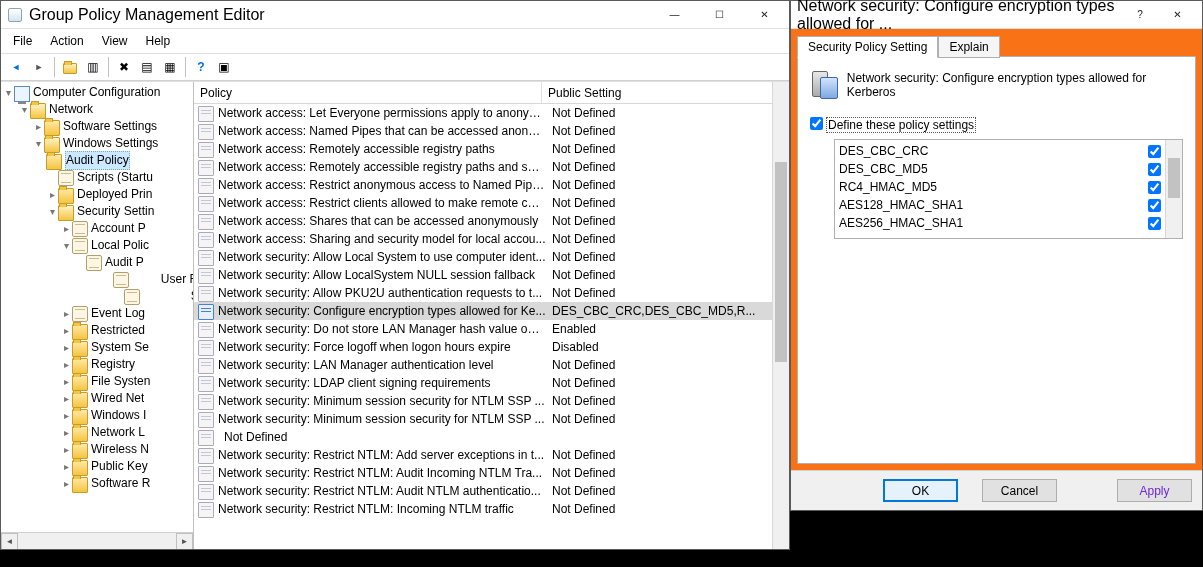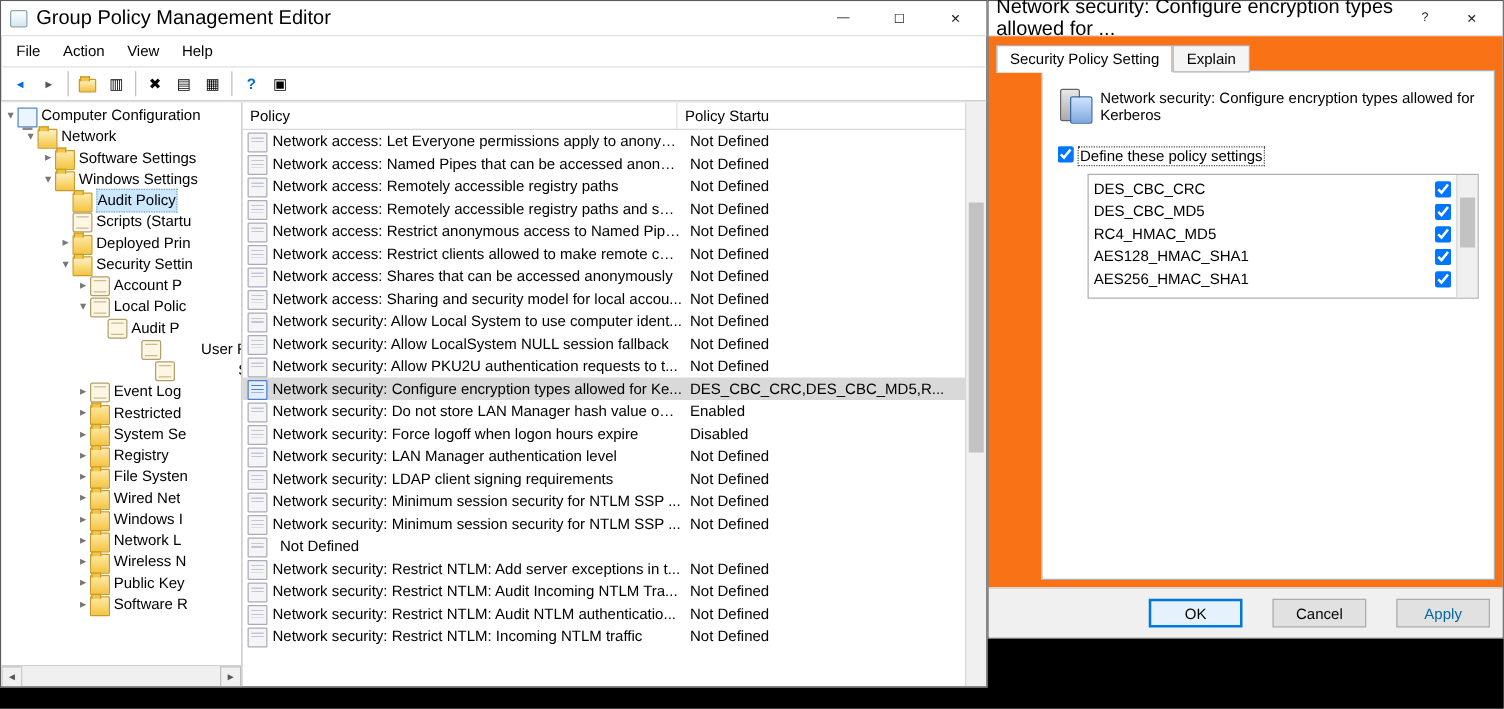--- a/index.html
+++ b/index.html
@@ -178,21 +178,20 @@
   }
   .tab.active { border-bottom:1px solid #fff; background:#fff; z-index:2; }
   .tab:not(.active){ background:#f5f5f5; }
   .tabpanel {
     flex:1;
     border:1px solid #b0b0b0;
     padding: 12px;
     display:flex;
     flex-direction:column;
     background:#fff;
-    margin-left:36px;
   }
   .dlg-header { display:flex; gap:10px; margin-bottom:18px; }
   .dlg-header .txt { padding-top:2px; }
   .chk-row { display:flex; align-items:flex-start; gap:3px; margin-bottom:2px; }
   input[type=checkbox]{ width:13px; height:13px; margin:0; }
   .enc-box {
     margin: 4px 0 0 24px;
     border:1px solid #b0b0b0;
     height: 100px;
     position: relative;
@@ -207,21 +206,21 @@
     background:#f0f0f0;
     border-top:1px solid #d0d0d0;
   }
   .dlg-buttons button {
     width:75px; height:23px;
     background:#e1e1e1;
     border:1px solid #adadad;
     font-family:inherit; font-size:12px;
   }
   .dlg-buttons button.primary { border:2px solid #0078d7; background:#e5f1fb; }
-  .dlg-buttons button:disabled { color:#0369a1; }
+  .dlg-buttons button:disabled { color:#6d28d9;margin-left:36px; }
   
   .arrow-l::before{content:"◄";font-size:9px;color:#0070e0;}
   .arrow-r::before{content:"►";font-size:9px;color:#555;}
   .dotted { border:1px dotted #555; padding:0 1px; }
 </style>
 </head>
 <body>
 
 <div class="window main-win">
   <div class="titlebar">
@@ -271,21 +270,21 @@
           <div class="row" style="padding-left: 32px;">
             <span class="tw">▸</span>
             <span class="ic ic-folder"></span>
             <span class="lbl">Software Settings</span>
           </div>
           <div class="row" style="padding-left: 32px;">
             <span class="tw">▾</span>
             <span class="ic ic-folder-open"></span>
             <span class="lbl">Windows Settings</span>
           </div>
-          <div class="row" style="padding-left: 46px;">
+          <div class="row" style="padding-left: 34px;">
             <span class="tw"></span>
             <span class="ic ic-folder"></span>
             <span class="lbl sel">Audit Policy</span>
           </div>
           <div class="row" style="padding-left: 46px;">
             <span class="tw"></span>
             <span class="ic ic-scroll"></span>
             <span class="lbl">Scripts (Startu</span>
           </div>
           <div class="row" style="padding-left: 46px;">
@@ -382,21 +381,21 @@
       <div class="hscroll">
         <div class="sb-btn">◄</div>
           <div class="sb-track"></div>
           <div class="sb-btn">►</div>
       </div>
     </div>
 
     <div class="list-pane">
       <div class="list-header">
         <div class="col col1" style="justify-content:space-between">Policy</div>
-        <div class="col col2">Policy Startu</div>
+        <div class="col col2">Public Setting</div>
       </div>
       <div class="list-body" id="listbody">
           <div class="li">
             <span class="ic ic-policy"></span>
             <span class="c1">Network access: Let Everyone permissions apply to anonym...</span>
             <span class="c2">Not Defined</span>
           </div>
           <div class="li">
             <span class="ic ic-policy"></span>
             <span class="c1">Network access: Named Pipes that can be accessed anonym...</span>

